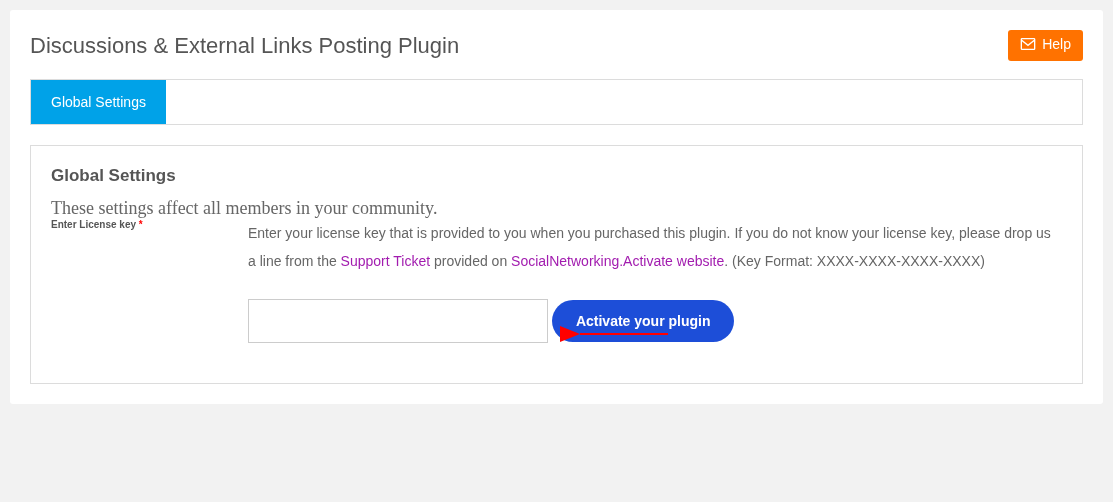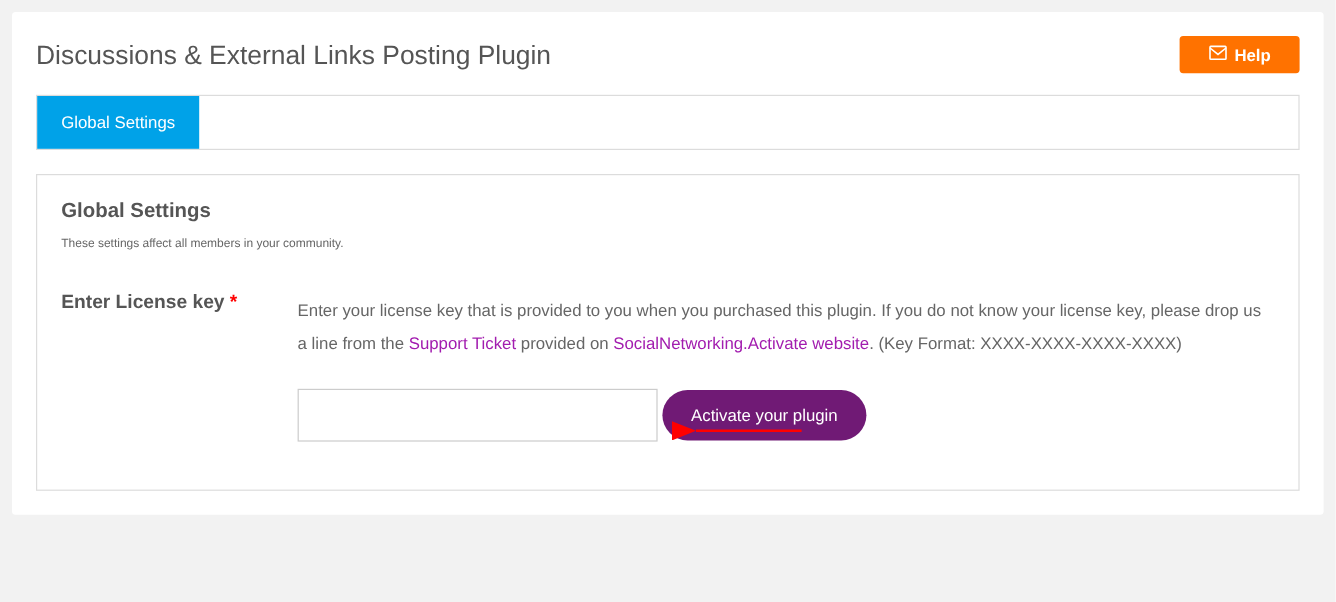--- a/index.html
+++ b/index.html
@@ -30,26 +30,25 @@
     .panel-title {
       font-size: 22px;
       font-weight: normal;
       color: #555;
     }
     .help-btn {
       background: #ff7200;
       color: #fff;
       border: none;
       border-radius: 3px;
-      padding: 6px 24px;
+      padding: 6px 12px;
       font-size: 14px;
-      font-weight: bold;
+      font-weight: normal;
       cursor: pointer;
       display: inline-flex;
-      align-items: center;
       gap: 6px;
     }
     .help-btn svg {
       width: 16px;
       height: 16px;
       stroke: #fff;
       fill: none;
     }
     .tabs {
       border: 1px solid #dcdcdc;
@@ -72,34 +71,34 @@
       margin-bottom: 10px;
     }
     .section-title {
       font-size: 17px;
       font-weight: bold;
       color: #555;
       margin-bottom: 12px;
     }
     .section-desc {
       color: #666;
-      margin-bottom: 35px;
-      font-size: 10px;
+      font-size: 18px;
+      font-family: Liberation Serif, serif;
     }
     .form-row {
       display: flex;
       align-items: flex-start;
       margin-bottom: 20px;
     }
     .form-label {
       width: 197px;
       font-weight: bold;
       color: #555;
       flex-shrink: 0;
-      font-size: 16px;
+      font-size: 10px;
     }
     .required {
       color: #ff0000;
     }
     .form-field {
       flex: 1;
       position: relative;
     }
     .field-desc {
       color: #666;
@@ -121,27 +120,27 @@
     .arrow-annotation {
       position: absolute;
       left: 320px;
       top: 105px;
       pointer-events: none;
     }
     .arrow-annotation svg {
       overflow: visible;
     }
     .activate-btn {
-      background: #701a75;
+      background: #1d4ed8;
       color: #fff;
       border: none;
       border-radius: 22px;
       padding: 13px 24px;
       font-size: 14px;
-      font-weight: normal;
+      font-weight: bold;
       cursor: pointer;
       margin-top: 25px;
     }
   </style>
 </head>
 <body>
 
 <div class="panel">
   <div class="panel-header">
     <h1 class="panel-title">Discussions &amp; External Links Posting Plugin</h1>

